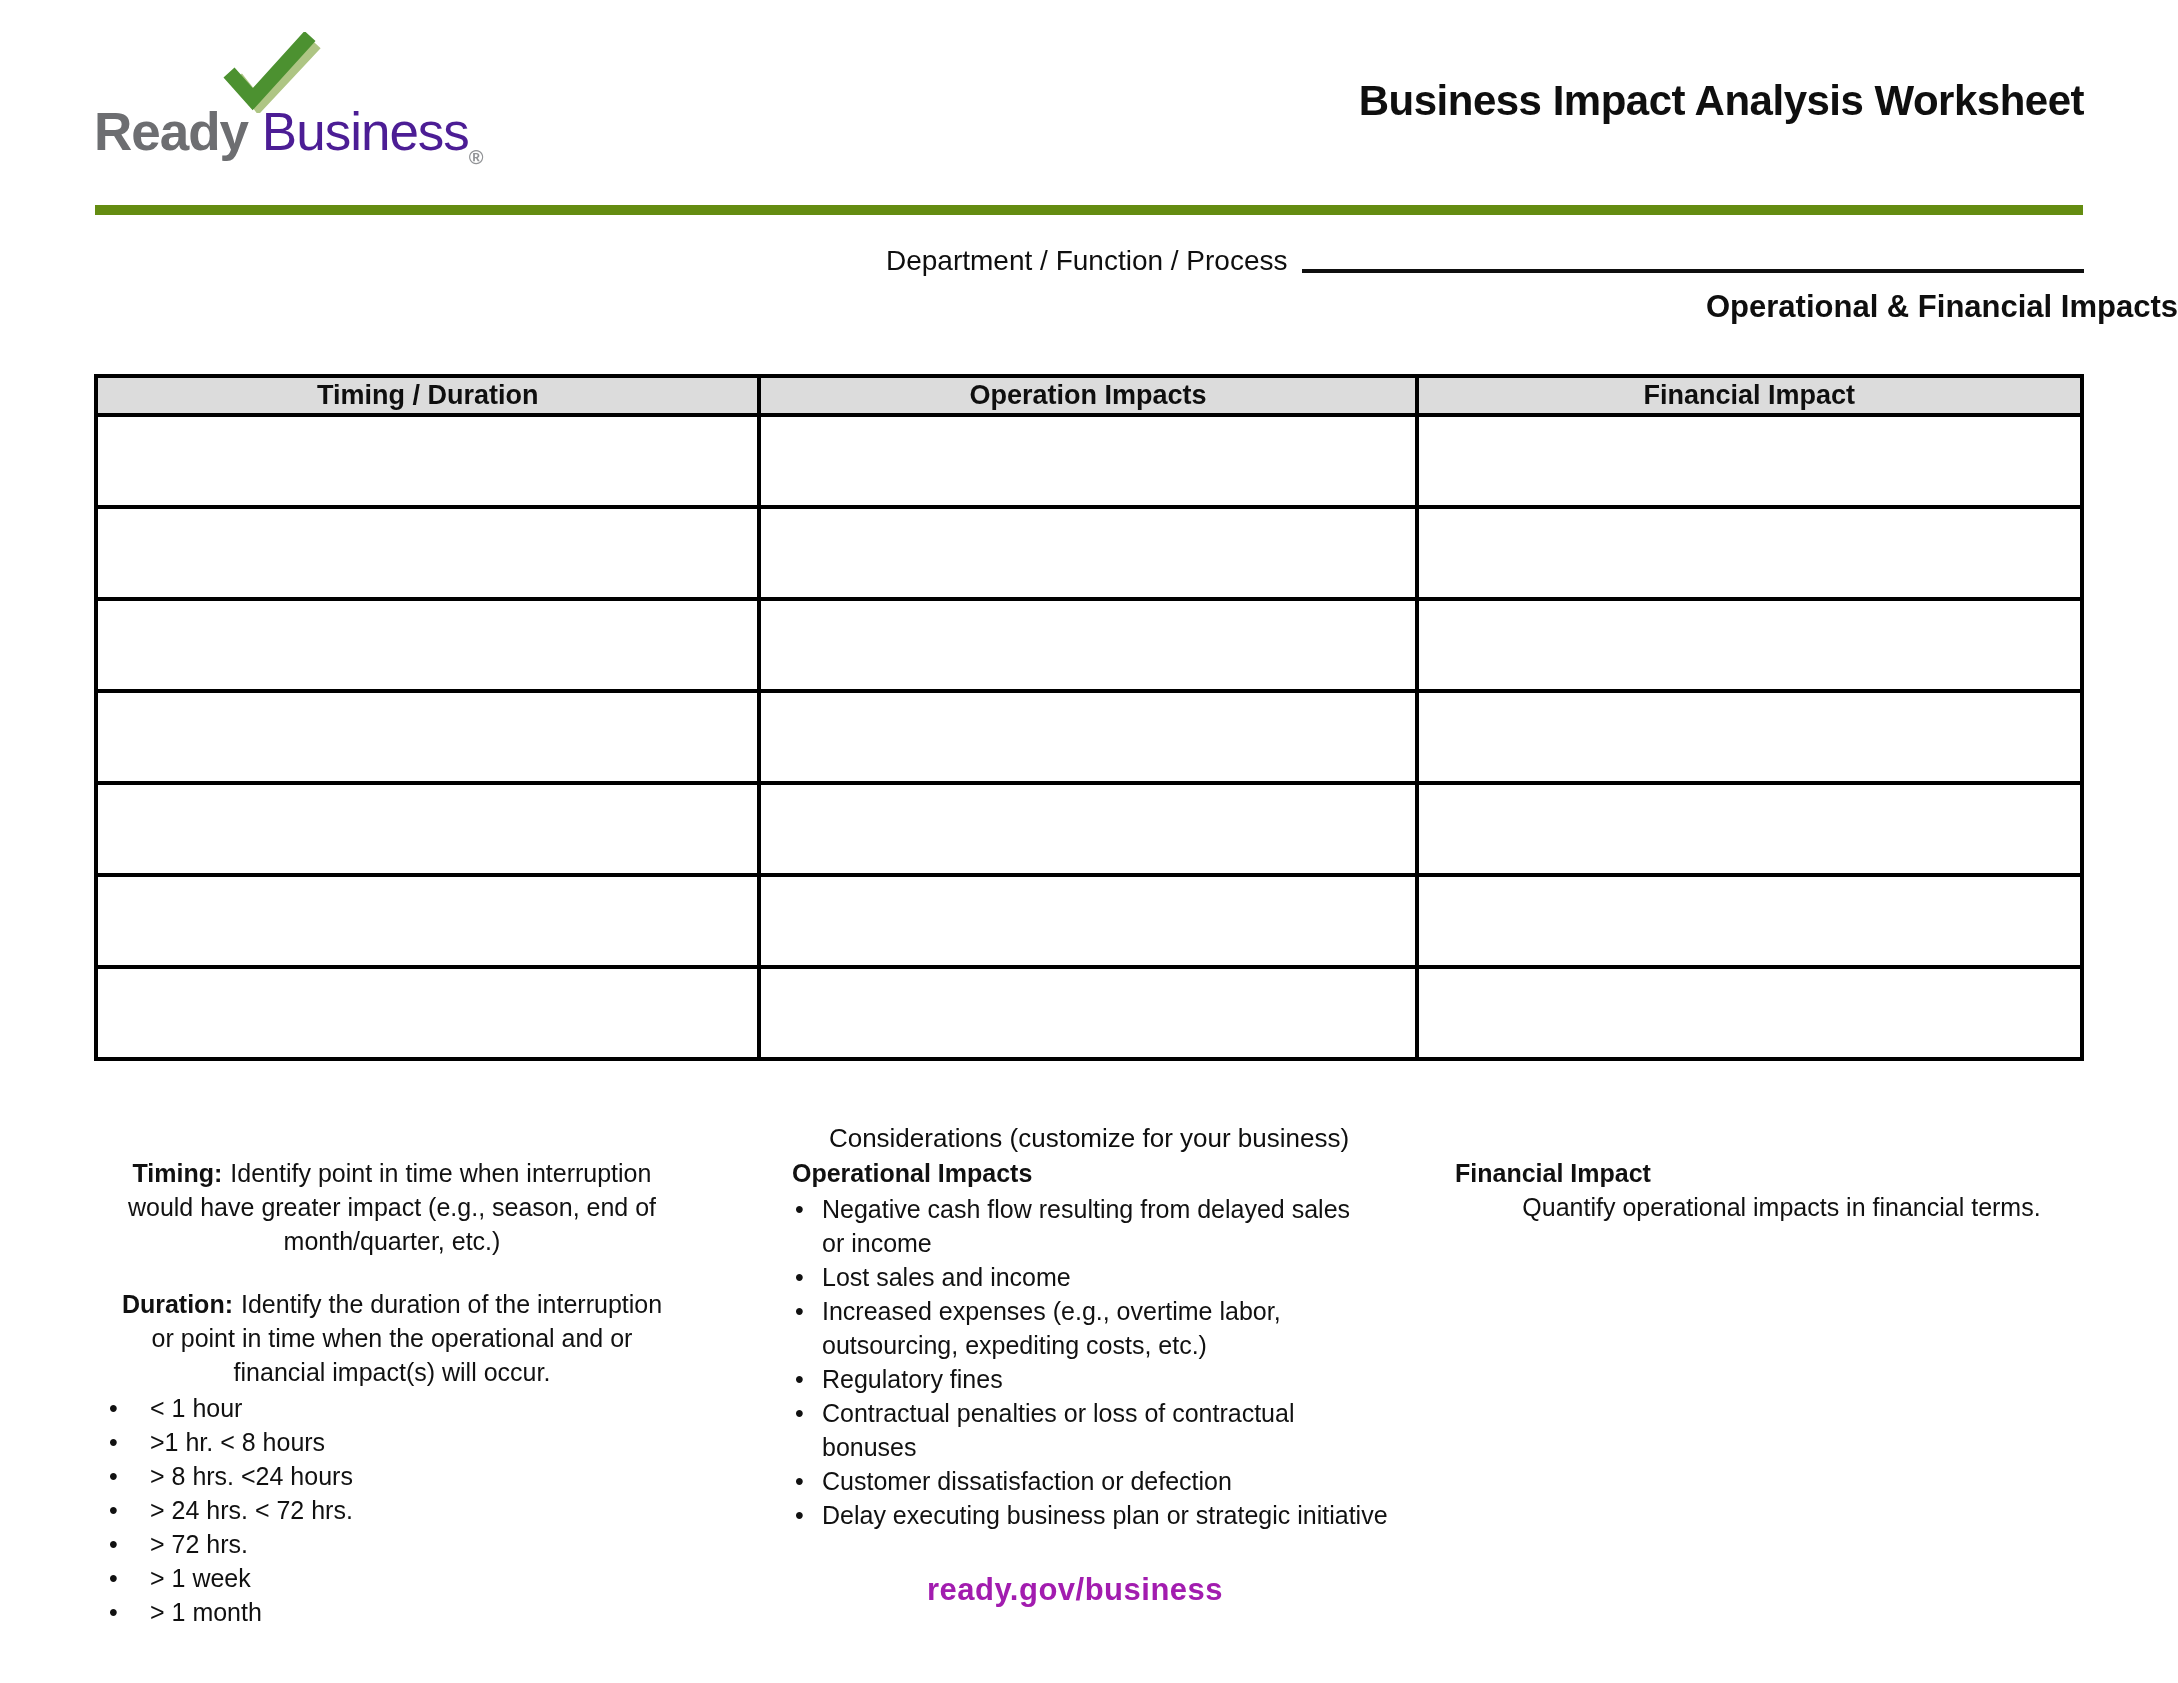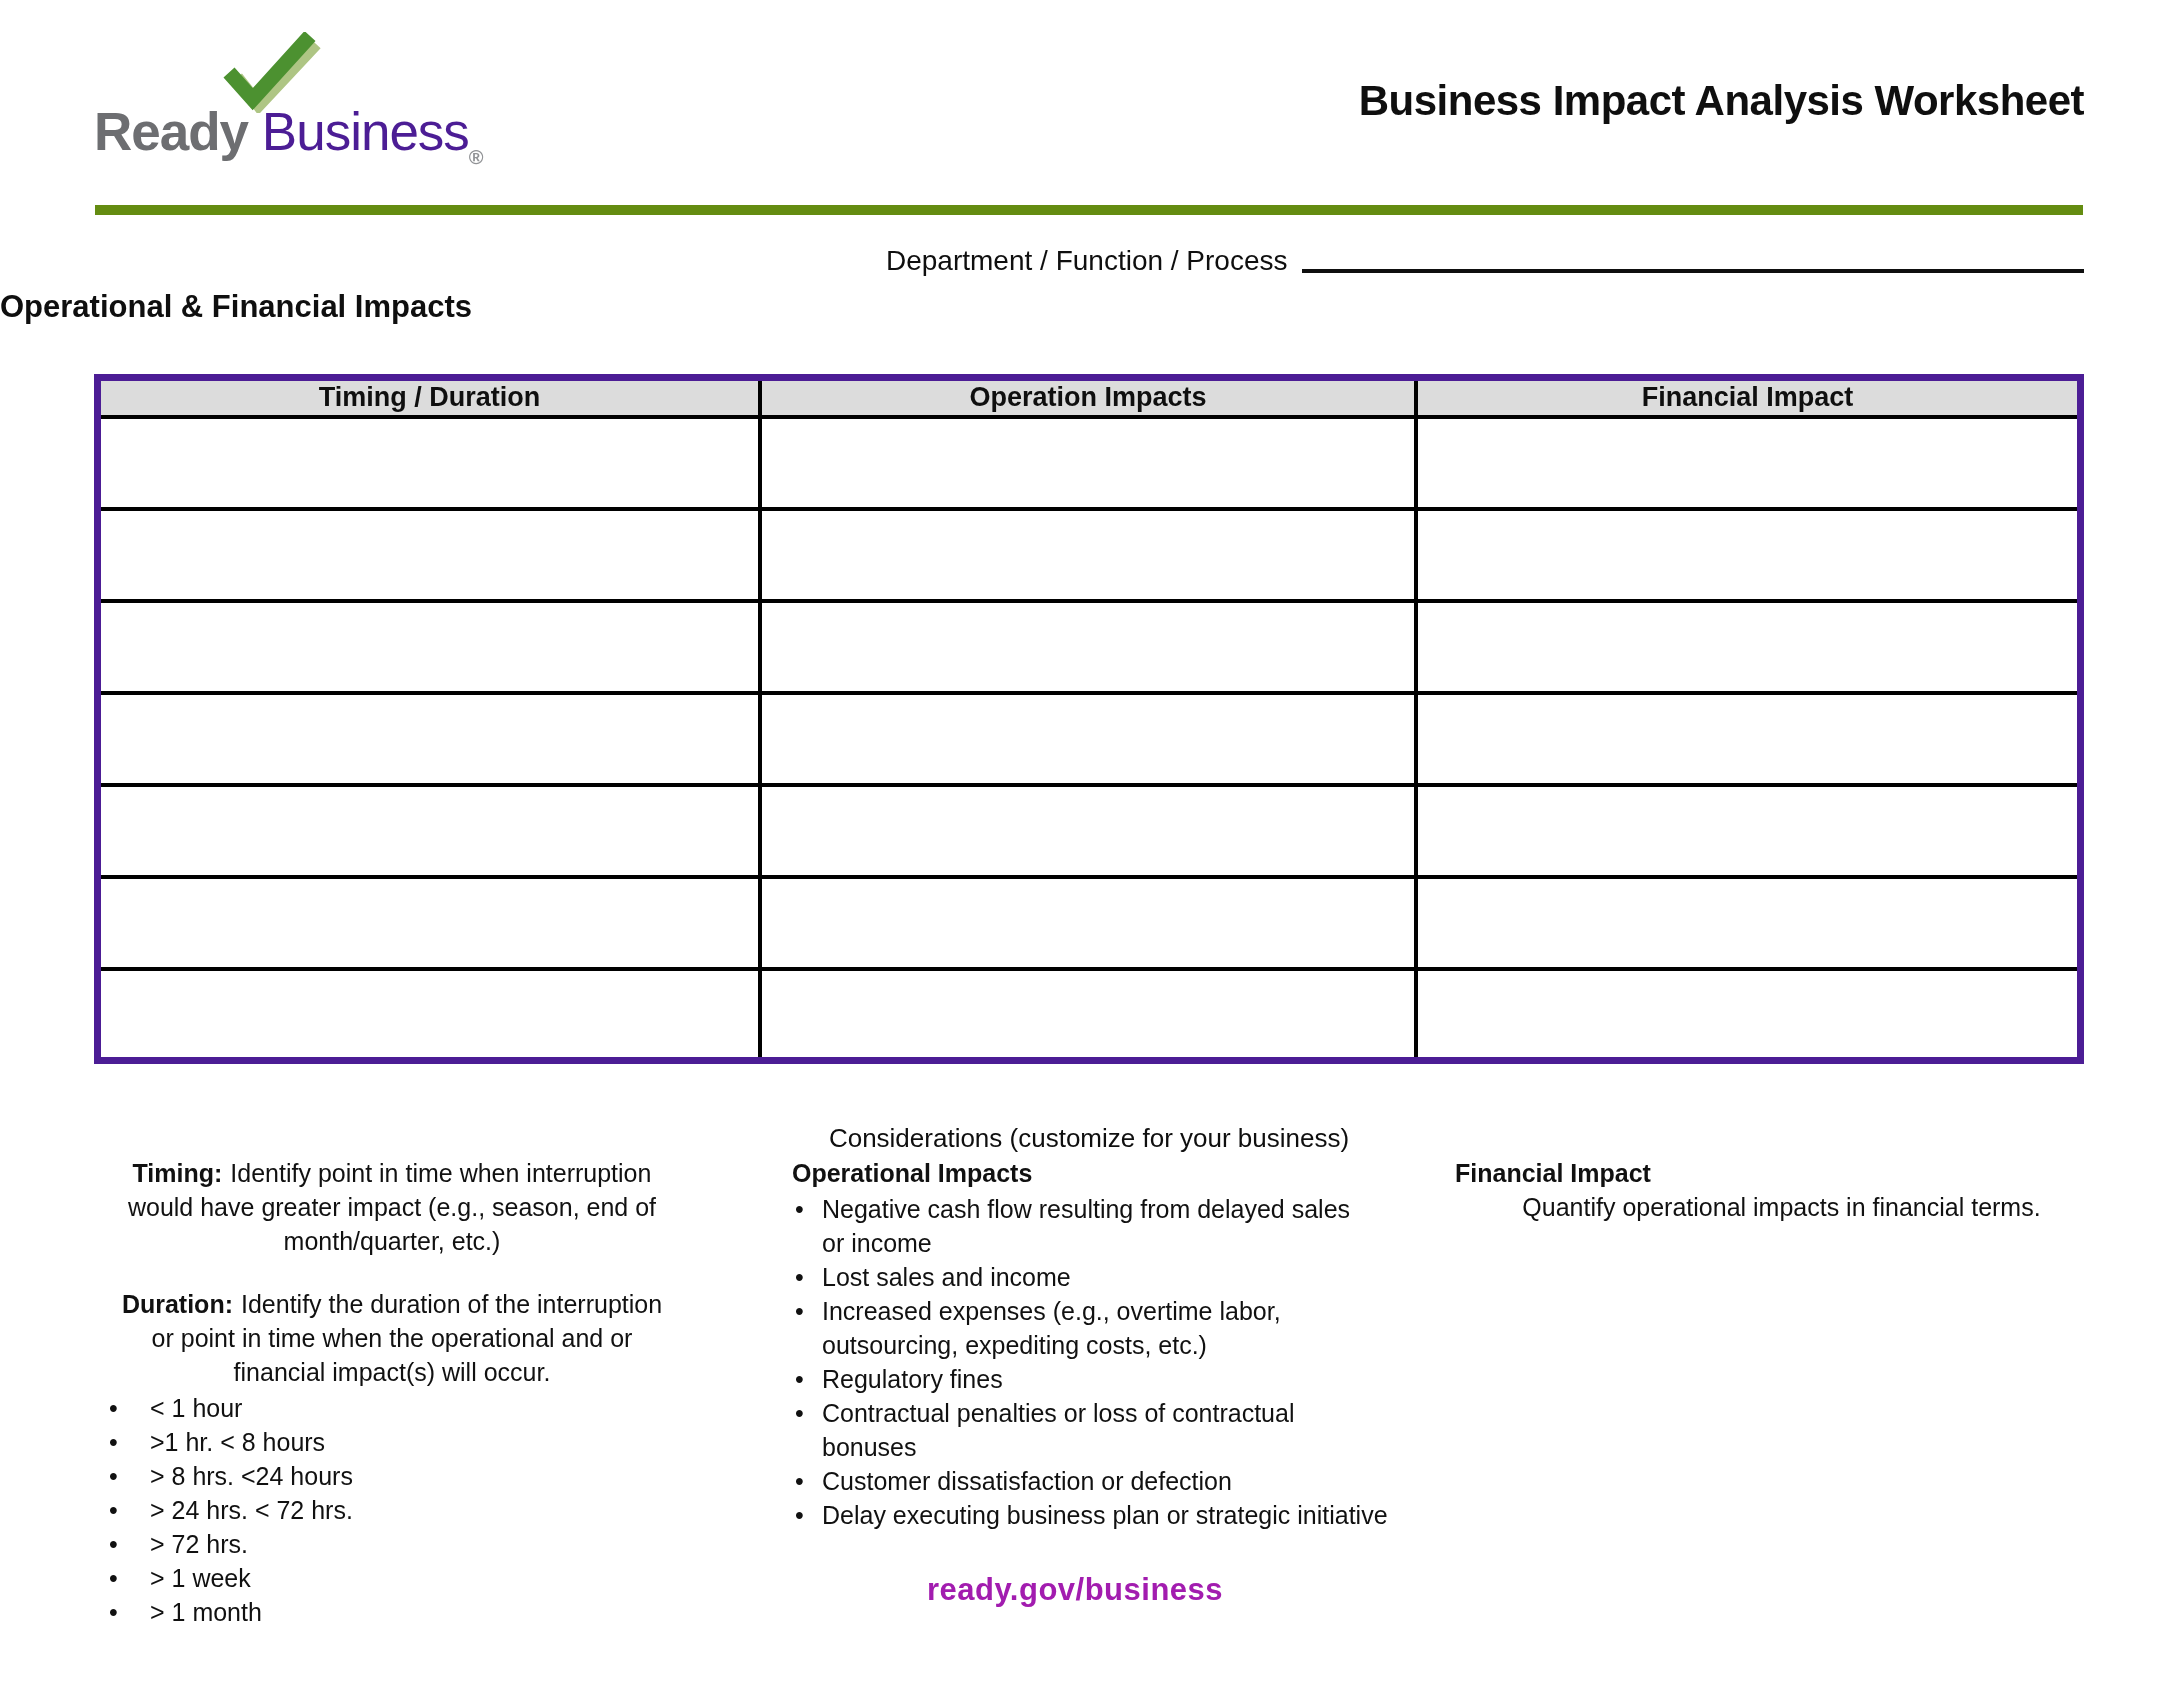--- a/index.html
+++ b/index.html
@@ -86,36 +86,36 @@
     border-bottom: 4px solid #0f0f0f;
     margin-left: 14px;
     margin-bottom: 5px;
   }
 
   .section-title {
     position: absolute;
     left: 0;
     top: 289px;
     width: 2178px;
-    text-align: left;
+    text-align: right;
     font-size: 31px;
     font-weight: bold;
     color: #0f0f0f;
   }
 
   
   .impacts-table {
     position: absolute;
     left: 94px;
     top: 374px;
     width: 1990px;
     border-collapse: collapse;
     table-layout: fixed;
   }
-  .impacts-table { border: 7px solid #4c1d95; }
+  .impacts-table { border: 4px solid #4c1d95; }
   .impacts-table th, .impacts-table td { border: 4px solid #000; }
   .impacts-table th {
     background: #dcdcdc;
     height: 39px;
     font-size: 27px;
     font-weight: bold;
     text-align: center;
     vertical-align: middle;
     color: #0f0f0f;
   }

